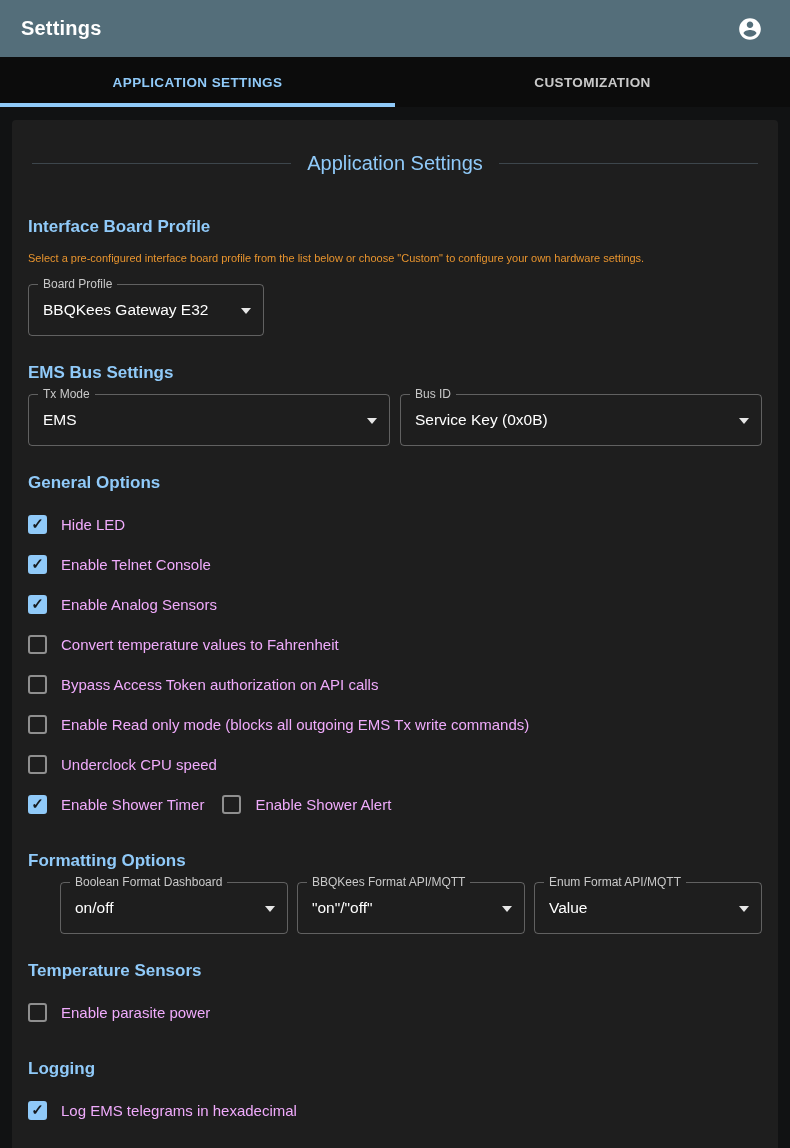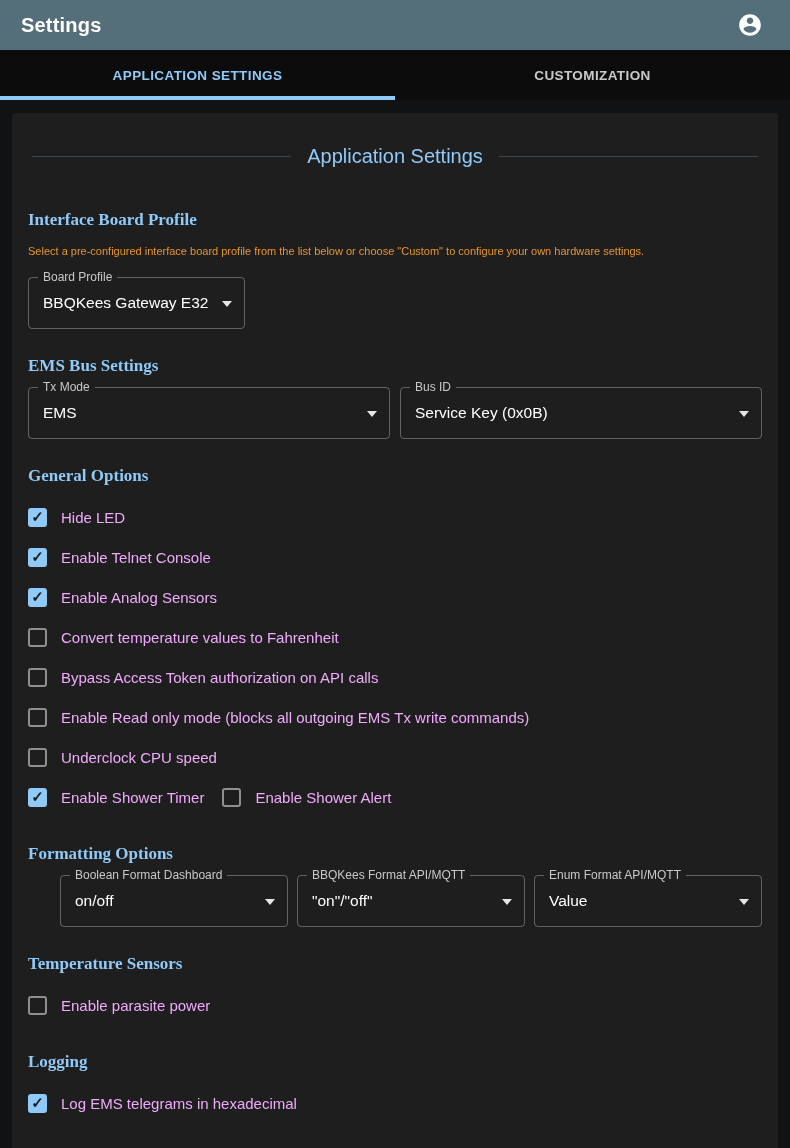--- a/index.html
+++ b/index.html
@@ -5,21 +5,21 @@
   * { box-sizing: border-box; margin: 0; padding: 0; }
   html, body { width: 790px; height: 1148px; overflow: hidden; }
   body {
     background: #111213;
     font-family: "Liberation Sans", sans-serif;
     color: #ffffff;
   }
 
   
   .appbar {
-    height: 50px;
+    height: 57px;
     background: #546e7a;
     display: flex;
     align-items: center;
     justify-content: space-between;
     padding: 0 26px 0 21px;
     box-shadow: 0 2px 4px rgba(0,0,0,0.4);
   }
   .appbar-title {
     font-size: 20px;
     font-weight: bold;
@@ -85,21 +85,20 @@
     color: #90caf9;
     margin: 0 16px;
     white-space: nowrap;
   }
 
   .section-h {
     color: #90caf9;
     font-size: 17px;
     font-weight: bold;
     margin: 27px 0 11px 0;
-    font-family: Liberation Serif, serif;
   }
   .section-h.first { margin-top: 42px; }
 
   .warning-text {
     color: #e8942e;
     font-size: 11px;
     line-height: 20px;
     max-width: 732px;
     margin-bottom: 16px;
   }
@@ -141,21 +140,21 @@
     top: 50%;
     margin-top: -2px;
     width: 0; height: 0;
     border-left: 5.5px solid transparent;
     border-right: 5.5px solid transparent;
     border-top: 6px solid #e6e6e6;
   }
   .select-row { display: flex; gap: 10px; }
   .select-row .select { flex: 1; margin-top: 0; }
   .select-row-3 { gap: 9px; padding-left: 32px; }
-  .select.narrow { width: 217px; padding-right: 26px; }
+  .select.narrow { width: 236px; padding-right: 26px; }
 
   
   .cb-row {
     height: 40px;
     display: flex;
     align-items: center;
   }
   .cb-group { display: flex; align-items: center; margin-right: 18px; }
   .cb {
     width: 19px; height: 19px;

